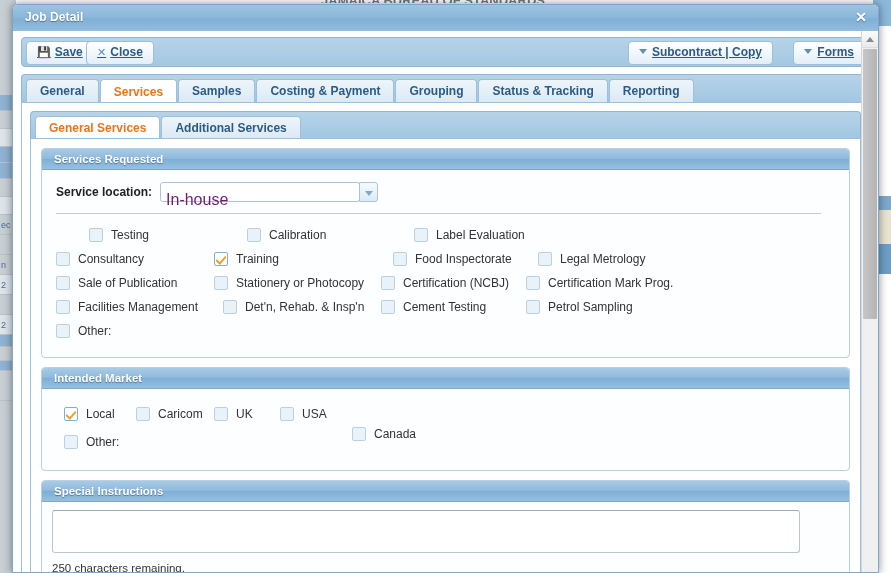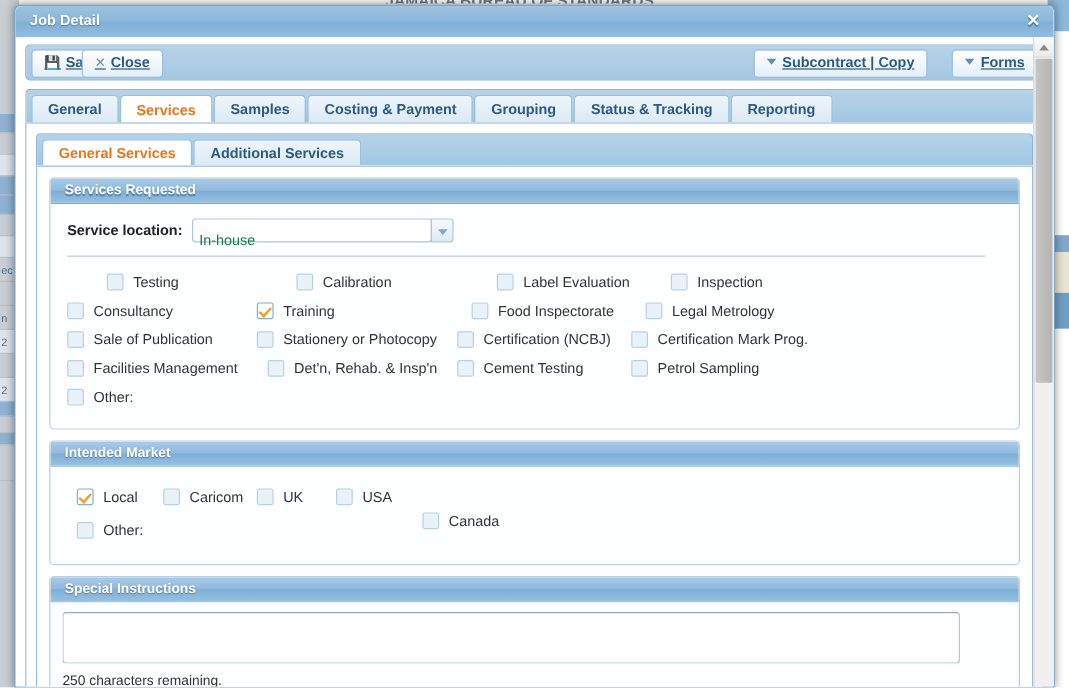--- a/index.html
+++ b/index.html
@@ -141,21 +141,21 @@
     box-shadow: 0 1px 0 rgba(255,255,255,0.8) inset;
     text-decoration: underline;
   }
   .tb-btn .gl {
     font-weight: normal;
     color: #5d8fb8;
     margin-right: 4px;
     font-size: 11px;
   }
   #btn-save { left: 4px; }
-  #btn-close { left: 46px; }
+  #btn-close { left: 64px; }
   #btn-subcontract { right: 96px; }
   #btn-forms { right: 4px; }
   .caret {
     display: inline-block;
     width: 0; height: 0;
     border-left: 4px solid transparent;
     border-right: 4px solid transparent;
     border-top: 5px solid #5d8fb8;
     margin-right: 5px;
     vertical-align: 2px;
@@ -302,22 +302,22 @@
     height: 20px;
     border: 1px solid #a9c6dc;
     border-radius: 3px;
     background: #ffffff;
     box-sizing: border-box;
     display: flex;
     align-items: center;
   }
   .combo .value {
     padding-left: 5px;
-    font-size: 12px;
-    color: #15803d;
+    font-size: 16px;
+    color: #701a75;
     margin-top: 16px;
   }
   .combo .arrow {
     position: absolute;
     right: -19px;
     top: -1px;
     width: 19px;
     height: 20px;
     background: linear-gradient(to bottom, #f6fafd 0%, #dceaf5 100%);
     border: 1px solid #a9c6dc;
@@ -552,24 +552,20 @@
                     <span class="cb-label">Testing</span>
                   </div>
                   <div class="cb-cell" style="width: 167px;">
                     <span class="cbox"></span>
                     <span class="cb-label">Calibration</span>
                   </div>
                   <div class="cb-cell" style="width: 145px;">
                     <span class="cbox"></span>
                     <span class="cb-label">Label Evaluation</span>
                   </div>
-                  <div class="cb-cell" style="width: 160px;">
-                    <span class="cbox"></span>
-                    <span class="cb-label">Inspection</span>
-                  </div>
                 </div>
                 <div class="cb-row">
                   <div class="cb-cell" style="width: 158px;">
                     <span class="cbox"></span>
                     <span class="cb-label">Consultancy</span>
                   </div>
                   <div class="cb-cell" style="width: 179px;">
                     <span class="cbox checked"></span>
                     <span class="cb-label">Training</span>
                   </div>

